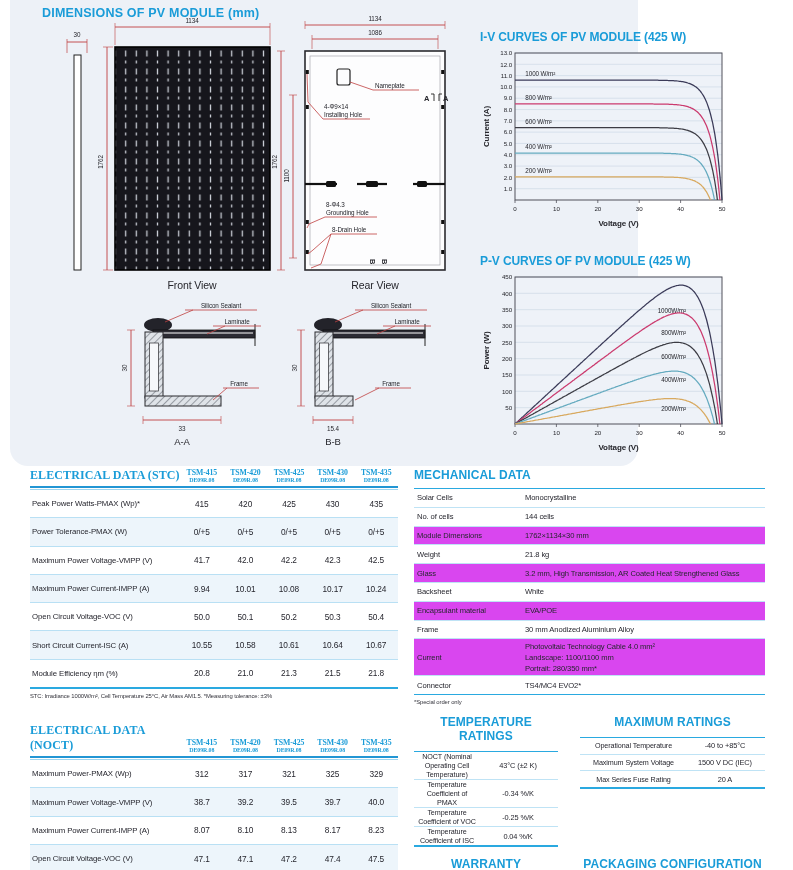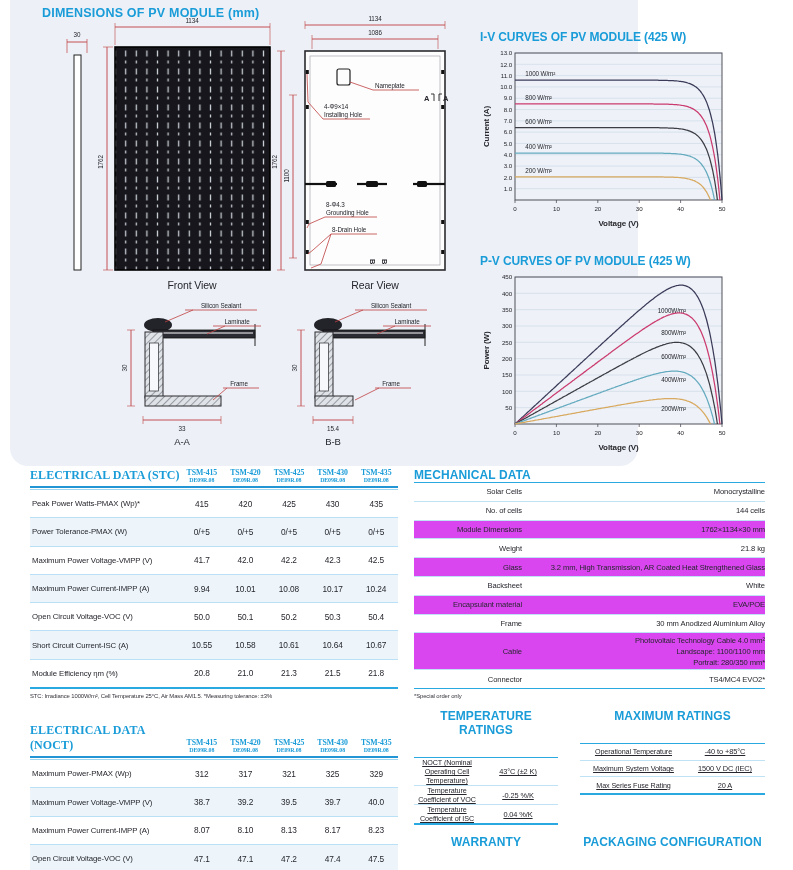--- a/index.html
+++ b/index.html
@@ -25,29 +25,29 @@
   .mt-code{display:block;font-size:5.9px;font-weight:bold;color:#1a9cd8;}
   .mt-row{display:grid;grid-template-columns:150px repeat(5,1fr);align-items:center;
           min-height:27.3px;border-bottom:1px solid #b9e0f4;}
   .mt-row:nth-child(even){background:#edf5fb;}
   .mt-row:last-child{border-bottom:2px solid #2aa9e0;}
   .mt-label{font-size:7.8px;padding-left:2px;}
   .mt-val{font-size:8.3px;text-align:center;}
   .footnote{font-size:5.9px;color:#33333b;margin-top:4px;}
   #noct-table{margin-top:24px;}
   
-  .kv-body{border-top:1.5px solid #2aa9e0;border-bottom:1.5px solid #2aa9e0;margin-top:0;text-align:right;}
+  .kv-body{border-top:1.5px solid #2aa9e0;border-bottom:1.5px solid #2aa9e0;margin-top:6px;}
   .kv-row{display:grid;grid-template-columns:108px 1fr;align-items:center;
           min-height:17.8px;border-bottom:1px solid #bfe3f5;}
   .kv-row:last-child{border-bottom:none;}
   .kv-row:nth-child(2n+3){background:#d946ef;}
   .kv-label,.kv-value{font-size:7.6px;padding:1.5px 0 1.5px 3px;}
   .kv-value{white-space:pre-line;line-height:1.45;}
   .two-col{display:grid;grid-template-columns:1fr 185px;gap:22px;margin-top:10px;text-align:center;}
-  .kv2-body{border-top:1.5px solid #2aa9e0;border-bottom:2px solid #2aa9e0;margin-top:20px;text-decoration:underline;}
+  .kv2-body{border-top:1.5px solid #2aa9e0;border-bottom:2px solid #2aa9e0;margin-top:8px;}
   .kv2-row{display:grid;grid-template-columns:1fr 80px;align-items:center;min-height:15.6px;
            border-bottom:1px solid #bfe3f5;}
   .kv2-row:last-child{border-bottom:none;}
   .kv2-label{font-size:7.2px;padding-left:2px;} .kv2-value{font-size:7.4px;}
   svg text{fill:#26262c;}
 </style>
 </head>
 <body>
 
 <div class="top-panel">
@@ -494,21 +494,21 @@
           </div>
           <div class="kv-row">
             <div class="kv-label">Encapsulant material</div>
             <div class="kv-value">EVA/POE</div>
           </div>
           <div class="kv-row">
             <div class="kv-label">Frame</div>
             <div class="kv-value">30 mm Anodized Aluminium Alloy</div>
           </div>
           <div class="kv-row">
-            <div class="kv-label">Cable</div>
+            <div class="kv-label">Current</div>
             <div class="kv-value">Photovoltaic Technology Cable 4.0 mm²
 Landscape: 1100/1100 mm
 Portrait: 280/350 mm*</div>
           </div>
           <div class="kv-row">
             <div class="kv-label">Connector</div>
             <div class="kv-value">TS4/MC4 EVO2*</div>
           </div>
         </div>
       <div class="footnote">*Special order only</div>
@@ -516,20 +516,24 @@
 
     <div class="two-col">
       <div id="temp-table">
         <h3 class="sec-title">TEMPERATURE RATINGS</h3>
         <div class="kv2-body">
             <div class="kv2-row">
               <div class="kv2-label">NOCT (Nominal Operating Cell Temperature)</div>
               <div class="kv2-value">43°C (±2 K)</div>
             </div>
             <div class="kv2-row">
+              <div class="kv2-label">Temperature Coefficient of PMAX</div>
+              <div class="kv2-value">-0.34 %/K</div>
+            </div>
+            <div class="kv2-row">
               <div class="kv2-label">Temperature Coefficient of VOC</div>
               <div class="kv2-value">-0.25 %/K</div>
             </div>
             <div class="kv2-row">
               <div class="kv2-label">Temperature Coefficient of ISC</div>
               <div class="kv2-value">0.04 %/K</div>
             </div>
           </div>
       </div>
       <div id="max-table">

